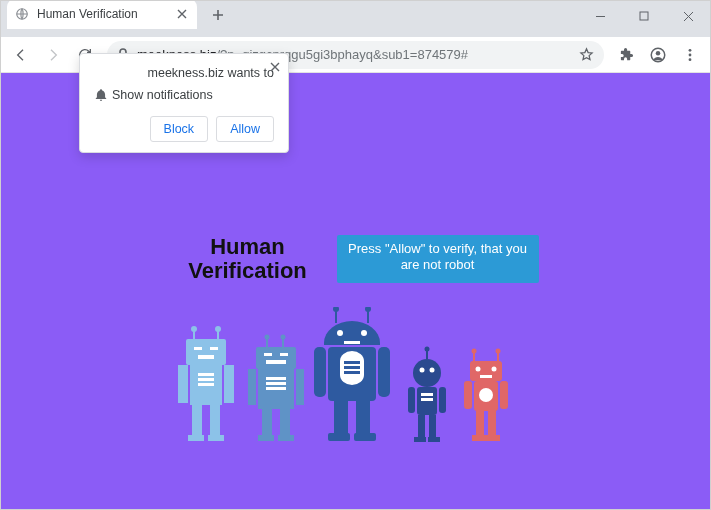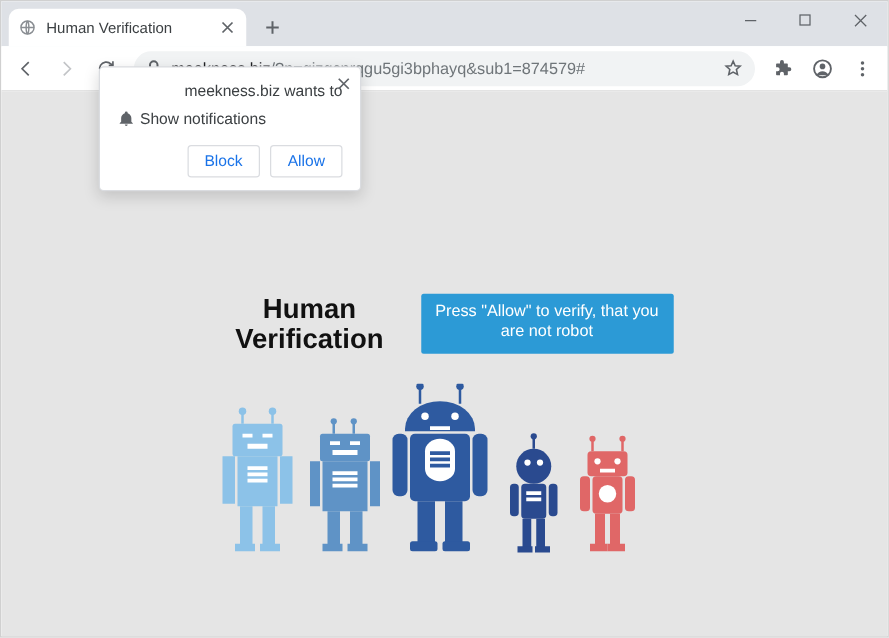--- a/index.html
+++ b/index.html
@@ -11,21 +11,21 @@
     position: relative;
     border: 1px solid #d0d0d0;
   }
   
   .titlebar {
     height: 36px;
     background: #dee1e6;
     display: flex;
     align-items: flex-start;
   }
-  .tabstrip { display: flex; align-items: flex-start; height: 20px; padding-left: 6px; flex: 1;}
+  .tabstrip { display: flex; align-items: center; height: 20px; padding-left: 6px; flex: 1;}
   .tab {
     background: #fff;
     height: 30px;
     width: 190px;
     border-radius: 8px 8px 0 0;
     display: flex;
     align-items: center;
     padding: 0 8px;
     margin-top: 6px;
     font-size: 12px;
@@ -69,21 +69,21 @@
     font-size:13px;
     margin:0 4px;
   }
   .omnibox .lock{ margin-right:8px; display:flex;}
   .omnibox .url{ flex:1; white-space:nowrap; overflow:hidden; text-overflow:ellipsis; color:#6f7579;}
   .omnibox .url .host{ color:#202124;}
   .omnibox .star{ margin-left:8px;}
   
   .content {
     position:absolute; left:0; right:0; top:72px; bottom:0;
-    background:#e5e5e5;
+    background:#8b5cf6;
   }
   .hv-wrap{
     position:absolute;
     top:162px;
     left:0; right:0;
     display:flex;
     justify-content:center;
     gap:14px;
   }
   .hv-title{

